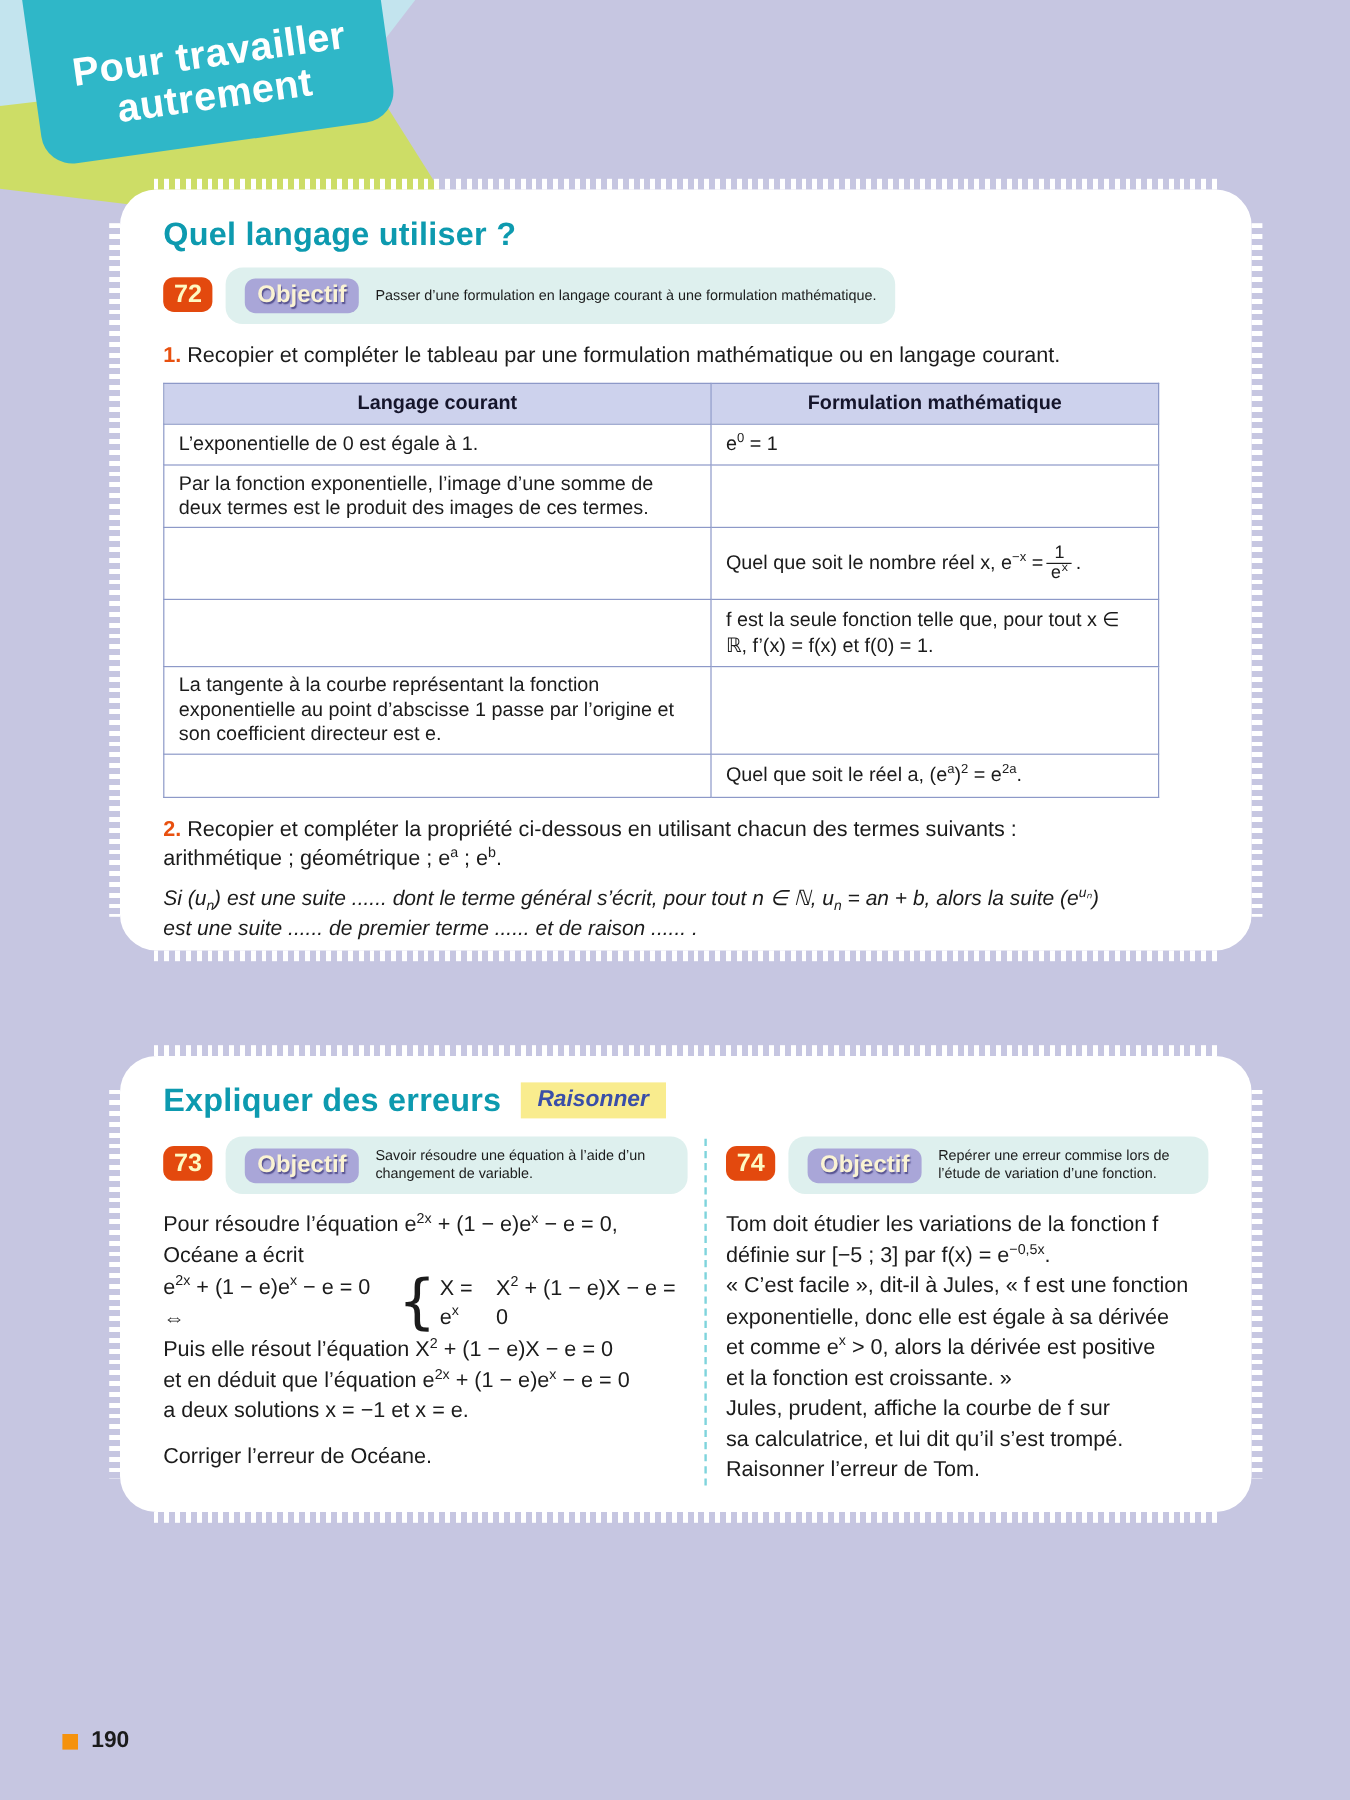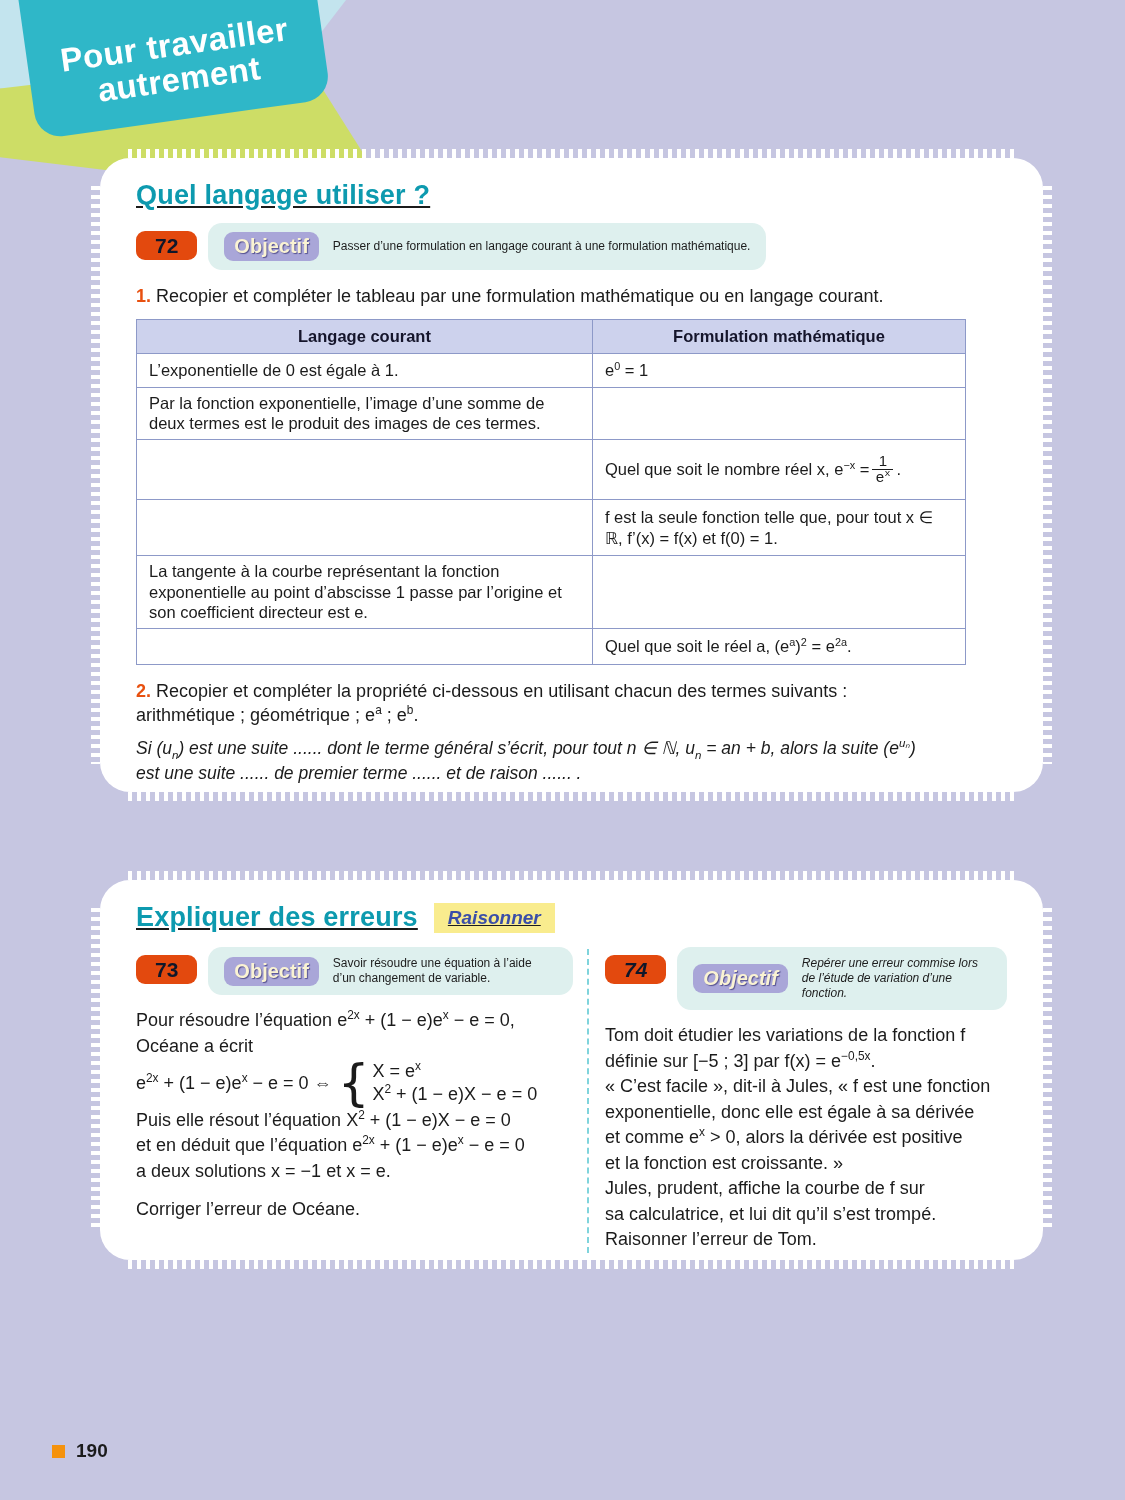--- a/index.html
+++ b/index.html
@@ -41,30 +41,30 @@
   }
   .card-1 { top:158px; height:634px; }
   .card-2 { top:880px; height:380px; }
   .tick-h { position:absolute; left:28px; right:28px; height:9px;
     background:repeating-linear-gradient(to right,#ffffff 0 4px, transparent 4px 9px); }
   .tick-top { top:-9px; } .tick-bottom { bottom:-9px; }
   .tick-v { position:absolute; top:28px; bottom:28px; width:9px;
     background:repeating-linear-gradient(to bottom,#ffffff 0 4px, transparent 4px 9px); }
   .tick-left { left:-9px; } .tick-right { right:-9px; }
   
-  .title-row { display:flex; align-items:flex-end; gap:16px;text-decoration:underline; }
+  .title-row { display:flex; align-items:flex-start; gap:16px; }
   .section-title { color:#0d9aaf; font-size:27px; font-weight:bold; letter-spacing:.2px; }
   .skill-badge {
     background:#f9ec8e; color:#3a4ea8; font-style:italic; font-weight:bold;
     font-size:19px; padding:4px 14px; white-space:nowrap;
   }
   .ex-row { display:flex; align-items:flex-start; margin-top:12px; }
   .ex-num {
-    background:#e3490e; color:#0f172a; font-weight:bold; font-size:21px;
-    border-radius:9px; padding:4px 19px; margin-right:11px; margin-top:8px; line-height:1;
+    background:#e3490e; color:#fef9c3; font-weight:bold; font-size:21px;
+    border-radius:9px; padding:4px 9px; margin-right:11px; margin-top:8px; line-height:1;
   }
   .obj-box {
     background:#def0ee; border-radius:14px; padding:9px 16px;
     display:flex; align-items:center; gap:14px;
   }
   .obj-badge {
     background:#a9a6d8; border-radius:9px; color:#faf3d3; font-weight:bold;
     font-size:20px; padding:3px 10px; text-shadow:1px 1px 1px #55518f; white-space:nowrap;
   }
   .obj-text { font-size:12px; line-height:1.25; color:#1c1c1c; }
@@ -95,21 +95,21 @@
   .cols { display:flex; margin-top:12px; align-items:stretch; }
   .colL { width:437px; flex:0 0 auto; }
   .colR { flex:1 1 auto; }
   .col-divider { flex:0 0 auto; border-left:2px dashed #7fd4dc; margin:4px 16px 0 14px; }
   .body-line { font-size:18px; line-height:1.42; }
   .body-block { margin-top:13px; }
   .gap-top { margin-top:12px; }
   .system { display:flex; align-items:center; margin:1px 0; }
   .brace { font-size:50px; font-weight:400; line-height:.85; margin:0 3px 0 6px;
     font-family:"DejaVu Sans", sans-serif; }
-  .sys-lines { display:flex; flex-direction:column; font-size:18px; line-height:1.3; }
+  .sys-lines { display:flex; flex-direction:row; font-size:18px; line-height:1.3; }
   
   .footer { position:absolute; left:52px; top:1440px; display:flex; align-items:center; gap:11px; }
   .footer-square { width:13px; height:13px; background:#f5920c; }
   .footer-num { font-weight:bold; font-size:19px; color:#1b1b1b; }
 </style>
 </head>
 <body>
 
 <div class="decor-lightblue"></div>
 <div class="decor-green"></div>
@@ -236,21 +236,21 @@
         <div class="body-line">Puis elle résout l’équation X<sup>2</sup> + (1 − e)X − e = 0</div>
         <div class="body-line">et en déduit que l’équation e<sup>2x</sup> + (1 − e)e<sup>x</sup> − e = 0</div>
         <div class="body-line">a deux solutions x = −1 et x = e.</div>
         <div class="body-line gap-top">Corriger l’erreur de Océane.</div>
       </div>
     </div>
 
     <div class="col-divider"></div>
 
     <div class="colR">
-      <div class="ex-row" style="margin-top:2px;font-style:italic;">
+      <div class="ex-row" style="margin-top:2px;">
         <span class="ex-num">74</span>
         <div class="obj-box">
           <span class="obj-badge">Objectif</span>
           <span class="obj-text">Repérer une erreur commise lors de l’étude de variation d’une fonction.</span>
         </div>
       </div>
       <div class="body-block">
         <div class="body-line">Tom doit étudier les variations de la fonction f</div>
         <div class="body-line">définie sur [−5 ; 3] par f(x) = e<sup>−0,5x</sup>.</div>
         <div class="body-line">« C’est facile », dit-il à Jules, « f est une fonction</div>

